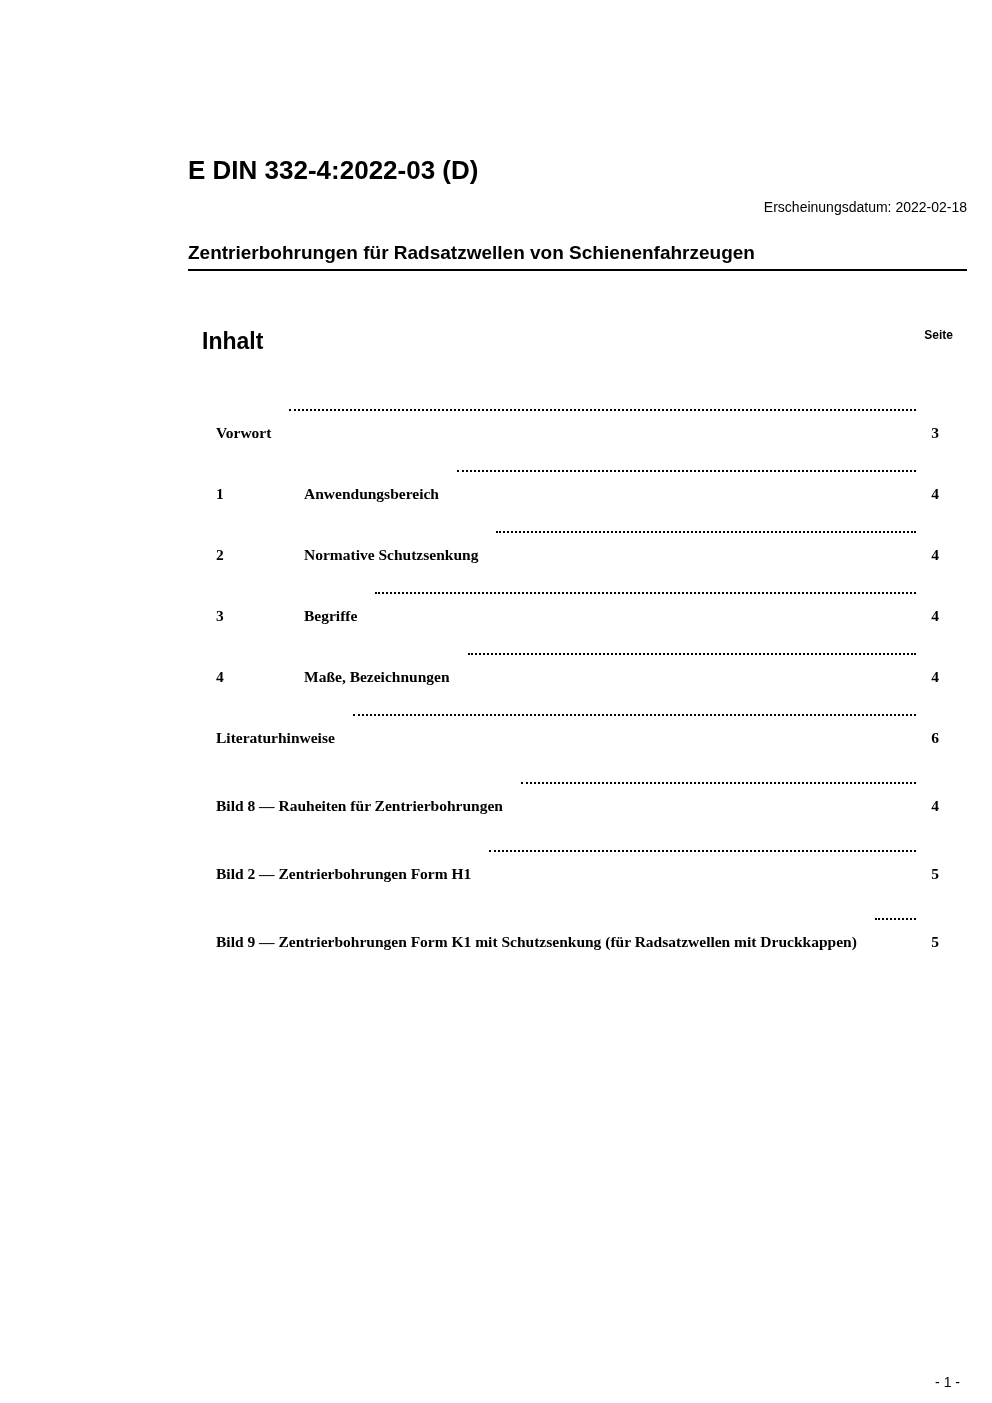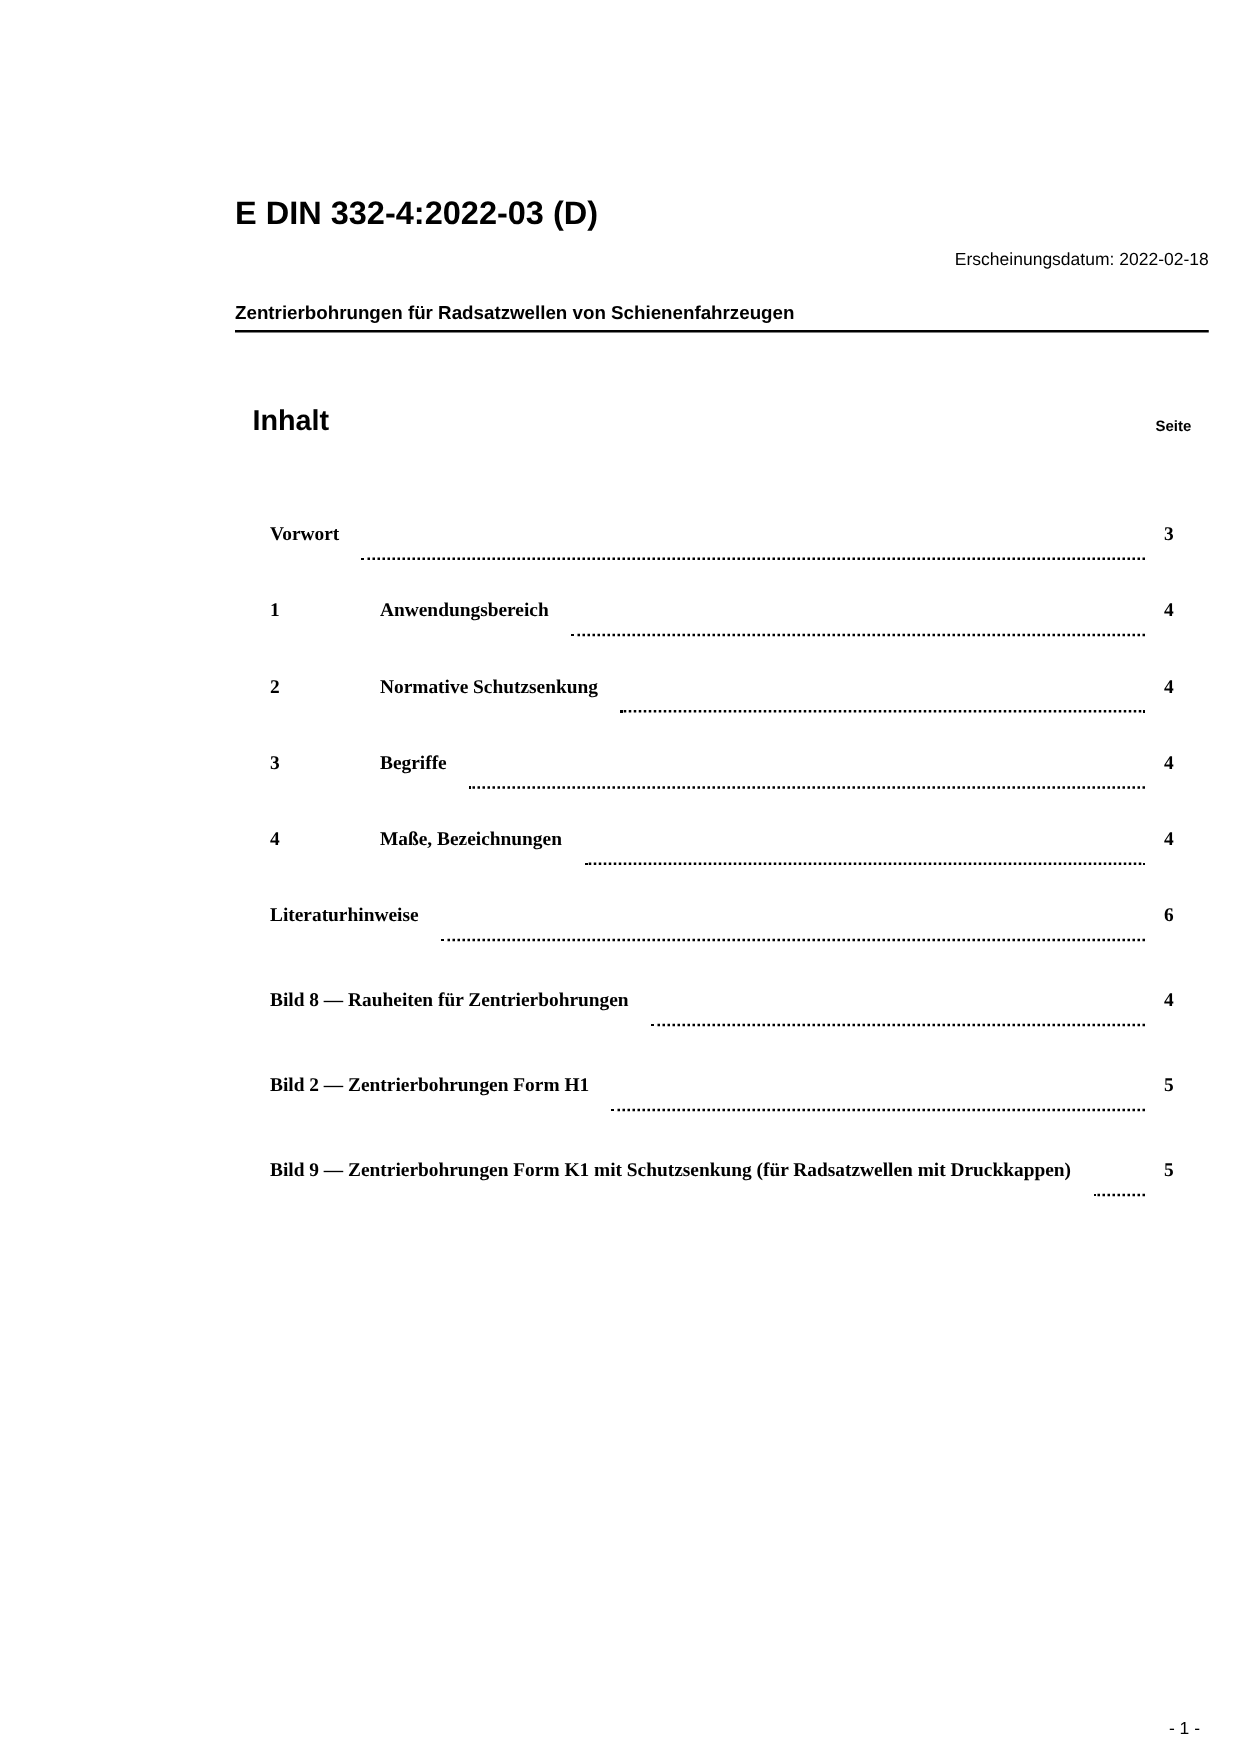--- a/index.html
+++ b/index.html
@@ -30,49 +30,48 @@
     line-height: 1.1;
     letter-spacing: 0px;
   }
   .doc-date {
     font-size: 14px;
     margin-top: 5px;
     text-align: right;
   }
   .doc-heading {
     margin-top: 27px;
-    font-size: 15px;
+    font-size: 19px;
     font-weight: bold;
     padding-bottom: 5px;
     border-bottom: 2px solid #000000;
   }
   .inhalt-row {
     margin-top: 43px;
     display: flex;
     justify-content: space-between;
-    align-items: flex-end;
   }
   .inhalt-title {
     font-size: 23px;
     font-weight: bold;
   }
   .seite-label {
     font-size: 12px;
     font-weight: bold;
     padding-bottom: 2px;
   }
   .toc {
     margin-top: 40px;
     font-family: "Liberation Serif", serif;
     font-weight: bold;
     font-size: 15.5px;
   }
   .toc-row {
     display: flex;
-    align-items: flex-end;
+    align-items: flex-start;
     line-height: 19px;
     margin-bottom: 11px;
     white-space: nowrap;
     font-family: Liberation Serif, serif;
   }
   .toc-row.figure {
     margin-top: 21px;
   }
   .toc-num {
     display: inline-block;

